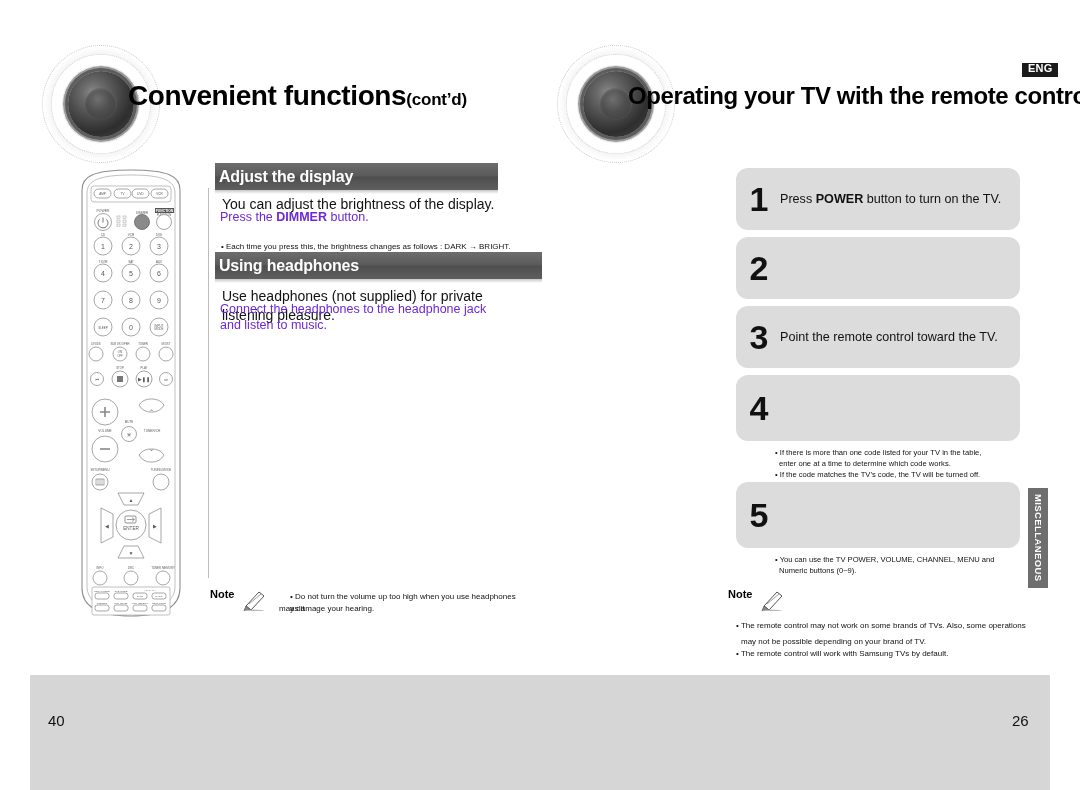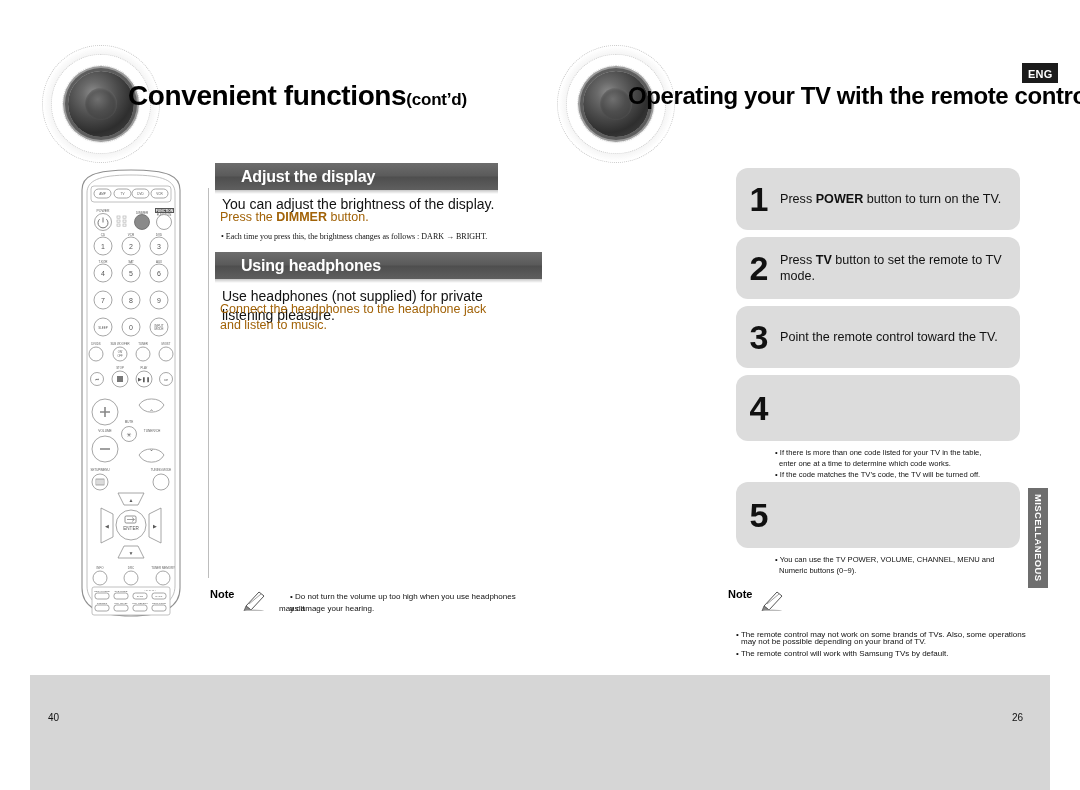--- a/index.html
+++ b/index.html
@@ -60,43 +60,43 @@
     letter-spacing:-0.4px;
     white-space:nowrap;
   }
   .head-title .cont {
     font-size:17px; font-weight:bold; letter-spacing:-0.2px;
   }
   .eng-badge {
     position:absolute;
     background:#1b1b1b; color:#fff;
     font-size:11px; font-weight:bold;
-    padding:6px 6px 3px 6px;
+    padding:0 6px 3px 6px;
     letter-spacing:0.2px;
     line-height:1;
   }
 
   
   .sec-bar {
     position:absolute;
     height:27px;
     background:linear-gradient(to bottom,#6d6d6d 0%,#5a5a5a 48%,#4e4e4e 52%,#5f5f5f 100%);
     color:#ffffff;
     font-size:16px; font-weight:bold;
     display:flex; align-items:center;
-    padding-left:26px;
+    padding-left:4px;
     letter-spacing:-0.2px;
   }
   .sec-bar.shadow:after{
     content:""; position:absolute; left:0; right:0; top:27px; height:4px;
     background:linear-gradient(to bottom, rgba(0,0,0,0.22), rgba(0,0,0,0));
   }
 
   .body-small { position:absolute; font-size:14px; color:#111; line-height:1.35; }
-  .body-mid   { position:absolute; font-size:12.5px; color:#a16207; line-height:1.3; }
+  .body-mid   { position:absolute; font-size:12.5px; color:#6d28d9; line-height:1.3; }
   .body-bullet{ position:absolute; font-size:8px; color:#111; line-height:1.4; }
   .b { font-weight:bold; }
 
   .vdivider {
     position:absolute; width:1px; background:#bdbdbd;
   }
 
   
   .note-wrap { position:absolute; }
   .note-label {
@@ -131,21 +131,21 @@
     background:#6e6e6e;
     color:#fff;
     font-size:9.5px; font-weight:bold;
     letter-spacing:0.4px;
     writing-mode:vertical-rl;
     display:flex; align-items:center; justify-content:center;
     padding:6px 0;
   }
 
   .page-no {
-    position:absolute; font-size:10px; color:#111;
+    position:absolute; font-size:15px; color:#111;
   }
 
   
   .remote { position:absolute; }
   .remote svg { display:block; }
   .rbody { fill:#ffffff; stroke:#8f8f8f; stroke-width:1.1; }
   .rinner { fill:#ffffff; stroke:#b0b0b0; stroke-width:0.8; }
   .btn { fill:#ffffff; stroke:#8f8f8f; stroke-width:0.8; }
   .btn-dark { fill:#8a8a8a; stroke:#666; stroke-width:0.8; }
   .lbl-w { font-family:"Liberation Sans", sans-serif; font-size:3.4px; fill:#ffffff; text-anchor:middle; font-weight:bold;}
@@ -171,21 +171,21 @@
       <span>Convenient functions</span><span class="cont">(cont’d)</span>
     </div>
 
     <div class="vdivider" style="left:208px; top:188px; height:390px;"></div>
 
     <div class="sec-bar shadow" style="left:215px; top:163px; width:283px;">Adjust the display</div>
     <div class="body-small" style="left:222px; top:195px; width:280px;">You can adjust the brightness of the display.</div>
     <div class="body-mid" style="left:220px; top:209px; width:290px;">
       <span>Press the </span><span class="b">DIMMER</span><span> button.</span>
     </div>
-    <div class="body-bullet" style="left:221px; top:231px; width:290px;font-family:Liberation Serif, serif;">• Each time you press this, the brightness changes as follows : DARK → BRIGHT.</div>
+    <div class="body-bullet" style="left:221px; top:241px; width:290px;">• Each time you press this, the brightness changes as follows : DARK → BRIGHT.</div>
 
     <div class="sec-bar shadow" style="left:215px; top:252px; width:327px;">Using headphones</div>
     <div class="body-small" style="left:222px; top:287px; width:280px;">Use headphones (not supplied) for private listening pleasure.</div>
     <div class="body-mid" style="left:220px; top:301px; width:280px;">Connect the headphones to the headphone jack and listen to music.</div>
 
     <div class="note-wrap" style="left:210px; top:588px; width:300px;">
       <div class="note-label" style="left:0; top:0;">Note</div>
       <svg class="pencil" style="left:32px; top:-1px;" width="26" height="24" viewBox="0 0 26 24">
         <polygon points="4,19 17,5 22,9 9,23" fill="#ffffff" stroke="#555" stroke-width="1"></polygon>
         <polygon points="4,19 9,23 2,24" fill="#888" stroke="#555" stroke-width="0.8"></polygon>
@@ -389,23 +389,20 @@
 
     <div class="step" style="left:196px; top:168px; width:284px; height:62px;">
       <div class="step-num">1</div>
       <div class="step-text">
         <span>Press </span><span class="b">POWER</span><span> button to turn on the TV.</span>
       </div>
     </div>
 
     <div class="step" style="left:196px; top:237px; width:284px; height:62px;">
       <div class="step-num">2</div>
-      <div class="step-text">
-        <span>Press </span><span class="b">TV</span><span> button to set the remote to TV mode.</span>
-      </div>
     </div>
 
     <div class="step" style="left:196px; top:306px; width:284px; height:62px;">
       <div class="step-num">3</div>
       <div class="step-text">Point the remote control toward the TV.</div>
     </div>
 
     <div class="step" style="left:196px; top:375px; width:284px; height:66px;">
       <div class="step-num">4</div>
     </div>
@@ -420,21 +417,21 @@
     <div class="step-note" style="left:239px; top:565px; width:250px;">Numeric buttons (0~9).</div>
 
     <div class="note-wrap" style="left:188px; top:588px; width:310px;">
       <div class="note-label" style="left:0; top:0;">Note</div>
       <svg class="pencil" style="left:32px; top:-1px;" width="26" height="24" viewBox="0 0 26 24">
         <polygon points="4,19 17,5 22,9 9,23" fill="#ffffff" stroke="#555" stroke-width="1"></polygon>
         <polygon points="4,19 9,23 2,24" fill="#888" stroke="#555" stroke-width="0.8"></polygon>
         <line x1="7" y1="17" x2="19" y2="7" stroke="#777" stroke-width="0.7"></line>
         <ellipse cx="12" cy="24" rx="10" ry="1.4" fill="#bbb"></ellipse>
       </svg>
-      <div class="note-text" style="left:8px; top:41px; width:300px;">• The remote control may not work on some brands of TVs. Also, some operations</div>
+      <div class="note-text" style="left:8px; top:32px; width:300px;">• The remote control may not work on some brands of TVs. Also, some operations</div>
       <div class="note-text" style="left:13px; top:48px; width:300px;">may not be possible depending on your brand of TV.</div>
       <div class="note-text" style="left:8px; top:60px; width:300px;">• The remote control will work with Samsung TVs by default.</div>
     </div>
 
     <div class="side-tab" style="left:488px; top:488px; width:20px; height:100px;">MISCELLANEOUS</div>
 
     <div class="page-no" style="left:472px; top:712px;">26</div>
 
   </div>
 </div>

